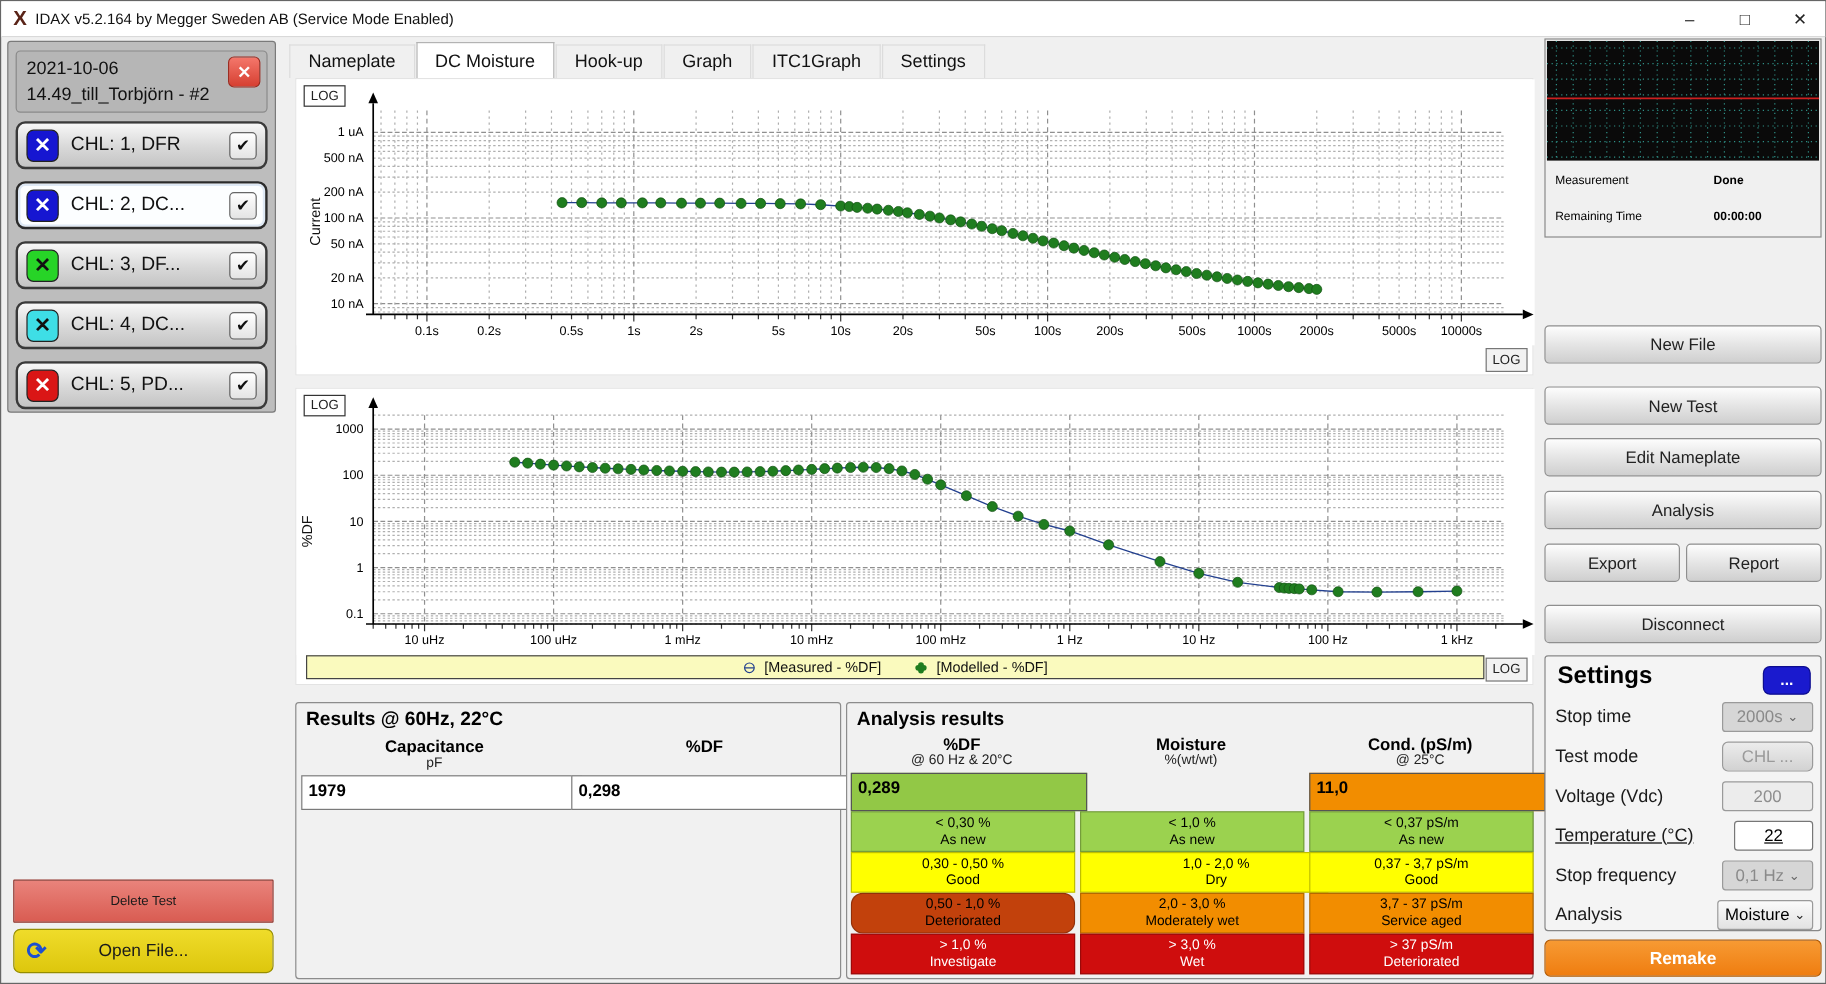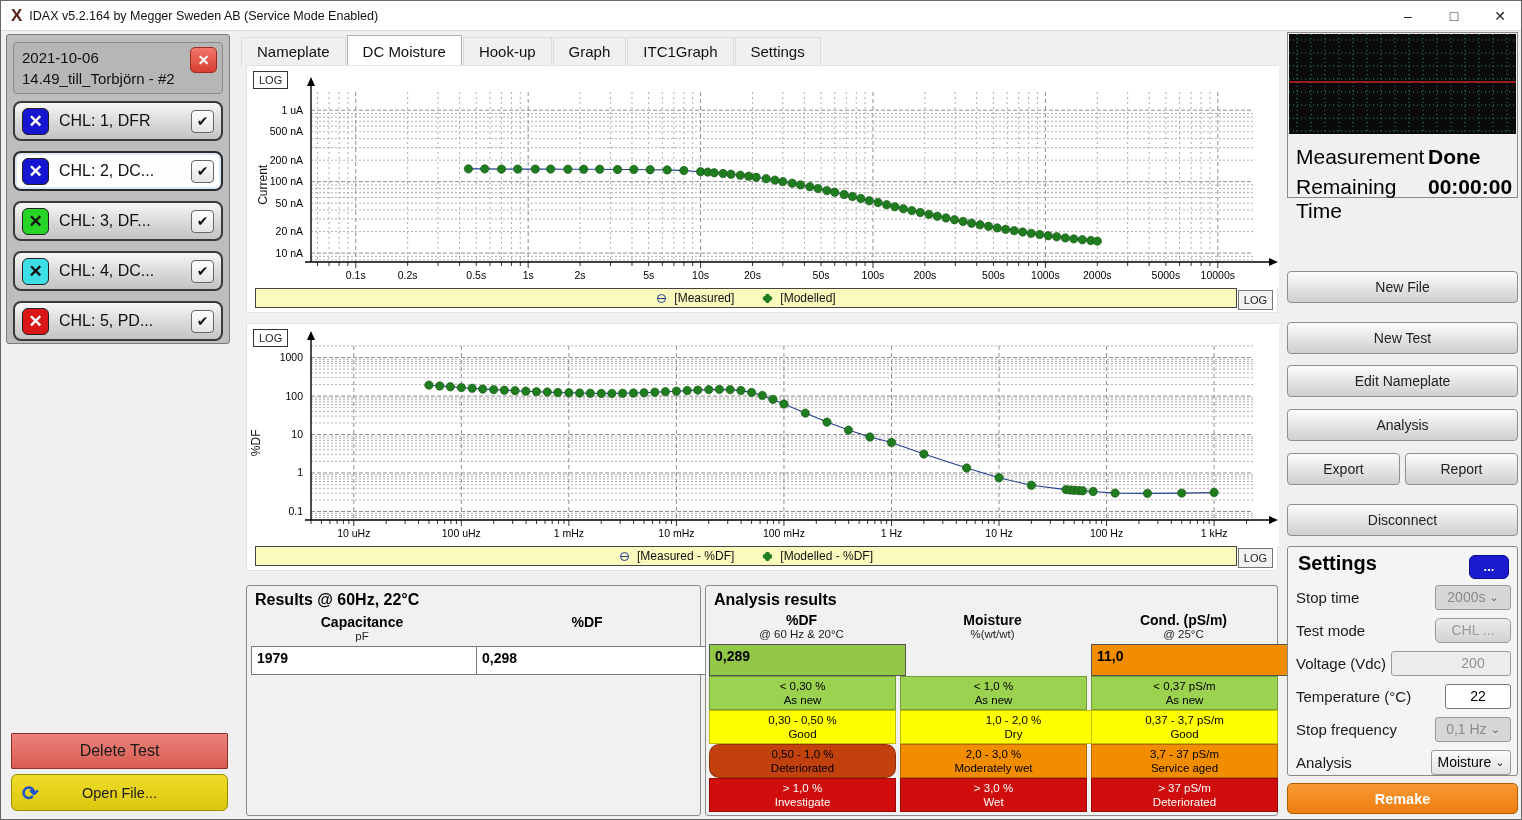--- a/index.html
+++ b/index.html
@@ -14,21 +14,21 @@
   
   #sidebar-panel{left:5px;top:33px;width:224px;height:310px;background:#bdbdbd;border:1px solid #7a7a7a;border-radius:3px;}
   #test-header{left:6px;top:7px;width:210px;height:52px;background:#b6b6b6;border:1px solid #8a8a8a;border-radius:4px;padding:4px 8px;}
   #test-header .l1,#test-header .l2{font-size:15px;color:#111;line-height:21px;white-space:nowrap;}
   #test-close{right:5px;top:4px;width:27px;height:26px;background:linear-gradient(#f4776b,#d63f31);border:1px solid #9c2d22;border-radius:5px;color:#fff;font-weight:bold;font-size:14px;display:flex;align-items:center;justify-content:center;}
   .ch-row{left:6px;width:210px;height:40px;background:linear-gradient(#f7f7f7,#d8d8d8 55%,#c4c4c4);border:2px solid #3a3a3a;border-radius:8px;display:flex;align-items:center;padding:0 7px;}
   .ch-row.selected{background:#fcfeff;border-color:#2b2b2b;box-shadow:0 0 0 2px #dfe9f5 inset;}
   .ch-icon{width:25px;height:25px;border-radius:6px;display:flex;align-items:center;justify-content:center;font-weight:900;font-size:17px;border:1px solid #222;}
   .ch-label{font-size:16px;color:#111;margin-left:10px;flex:1;white-space:nowrap;}
   .ch-check{width:21px;height:21px;background:linear-gradient(#fff,#e4e4e4);border:1px solid #666;border-radius:4px;display:flex;align-items:center;justify-content:center;font-size:14px;color:#111;}
-  #delete-test{left:10px;top:732px;width:217px;height:36px;background:linear-gradient(#e9837b,#d95c52);border:1px solid #8f3028;border-radius:1px;display:flex;align-items:center;justify-content:center;font-size:16px;color:#1a1a1a;}
+  #delete-test{left:10px;top:732px;width:217px;height:36px;background:linear-gradient(#e9837b,#d95c52);border:1px solid #8f3028;border-radius:1px;display:flex;align-items:center;justify-content:center;font-size:11px;color:#1a1a1a;}
   #open-file{left:10px;top:773px;width:217px;height:37px;background:linear-gradient(#efdc2a,#ddc70d);border:1px solid #968d00;border-radius:6px;display:flex;align-items:center;justify-content:center;font-size:14.5px;color:#1a1a1a;}
   #open-file-icon{position:absolute;left:10px;font-size:20px;font-weight:bold;color:#1d4fd0;}
   
   #tabbar{left:240px;top:34px;height:30px;display:flex;align-items:flex-end;}
   .tab{padding:5px 15px 6px 15px;font-size:15px;color:#111;background:#f0f0f0;border:1px solid #dcdcdc;border-bottom:none;margin-right:1px;height:28px;box-sizing:border-box;}
   .tab.active{background:#fff;border-color:#b3b3b3;height:30px;padding-top:7px;}
   
   .chart-box{left:245px;width:1032px;height:248px;background:#ffffff;border:1px solid #e3e3e3;}
   #chart1{top:64px;} #chart2{top:322px;}
   .log-chip{position:absolute;left:6px;top:5px;background:#fff;border:1px solid #333;font-size:11px;padding:2px 5px;color:#222;z-index:3;}
@@ -41,32 +41,32 @@
   #results-box{left:245px;width:455px;}
   #analysis-box{left:704px;width:573px;}
   .gb-title{position:absolute;left:8px;top:5px;font-size:16px;font-weight:bold;color:#000;}
   .col-head{position:absolute;text-align:center;font-weight:bold;font-size:14px;color:#000;}
   .col-sub{font-weight:normal;font-size:11.5px;color:#222;}
   .res-field{position:absolute;top:60px;height:23px;background:#fff;border:1px solid #7a7a7a;font-size:14px;font-weight:bold;color:#000;padding:2px 5px;line-height:18px;}
   .an-val{position:absolute;top:58px;height:24px;border:1px solid #555;font-size:14px;font-weight:bold;color:#000;padding:3px 5px;line-height:17px;}
   .an-row-cell{position:absolute;width:185px;height:32px;display:flex;flex-direction:column;align-items:center;justify-content:center;font-size:11.5px;line-height:14px;border:1px solid rgba(0,0,0,0.25);}
   
   #scope-box{left:1286px;top:31px;width:231px;height:166px;background:#f0f0f0;border:1px solid #8a8a8a;}
-  .status-row{position:absolute;left:8px;width:214px;display:flex;font-size:21px;color:#000;}
+  .status-row{position:absolute;left:8px;width:214px;display:flex;font-size:10px;color:#000;}
   .status-row .val{margin-left:auto;width:82px;font-weight:bold;}
   .rp-btn{left:1286px;width:231px;height:32px;background:linear-gradient(#fdfdfd,#e5e5e5 50%,#cfcfcf);border:1px solid #8f8f8f;border-radius:4px;display:flex;align-items:center;justify-content:center;font-size:14px;color:#222;}
   #settings-box{left:1286px;top:545px;width:231px;height:230px;background:#f4f4f4;border:1px solid #888;border-radius:3px;}
   #settings-title{position:absolute;left:10px;top:5px;font-size:20px;font-weight:bold;color:#000;}
   #settings-more{position:absolute;right:8px;top:8px;width:38px;height:22px;background:#1a1ace;border:1px solid #0d0d8f;border-radius:6px;color:#fff;font-weight:bold;font-size:13px;display:flex;align-items:center;justify-content:center;line-height:10px;}
   .set-row{position:absolute;left:8px;width:215px;height:24px;display:flex;align-items:center;}
   .set-label{font-size:15px;color:#1a1a1a;}
   .set-ctl{margin-left:auto;width:74px;height:23px;border:1px solid #9a9a9a;border-radius:3px;display:flex;align-items:center;justify-content:center;font-size:14px;}
   .ctl-select-dis{background:#d6d6d6;color:#8a8a8a;}
   .ctl-btn-dis{background:linear-gradient(#ececec,#d2d2d2);color:#9a9a9a;border-radius:5px;}
-  .ctl-input-dis{background:#ececec;color:#8f8f8f;padding-left:44px;}
+  .ctl-input-dis{background:#ececec;color:#8f8f8f;}
   .ctl-input{background:#ffffff;color:#000;border-color:#777;width:64px;}
   .ctl-select{background:linear-gradient(#fbfbfb,#e2e2e2);color:#000;width:78px;}
   .chev{font-size:11px;margin-left:4px;color:#666;}
   #remake-btn{left:1286px;top:782px;width:231px;height:31px;background:linear-gradient(#f79a33,#ef7d10);border:1px solid #b35c05;border-radius:5px;display:flex;align-items:center;justify-content:center;font-size:14.5px;font-weight:bold;color:#fff;}
   svg text{font-family:"Liberation Sans",sans-serif;}
 </style>
 </head>
 <body>
 
 <div id="app">
@@ -401,38 +401,20 @@
         <circle cx="784.1763045770201" cy="167.33107736950583" r="4.2" fill="#1f7d1f" stroke="#145214" stroke-width="0.6"></circle>
         <circle cx="792.7233386160437" cy="168.5017174804168" r="4.2" fill="#1f7d1f" stroke="#145214" stroke-width="0.6"></circle>
         <circle cx="801.2637502286069" cy="169.7182765950231" r="4.2" fill="#1f7d1f" stroke="#145214" stroke-width="0.6"></circle>
         <circle cx="809.7699592644609" cy="170.80041940957992" r="4.2" fill="#1f7d1f" stroke="#145214" stroke-width="0.6"></circle>
         <circle cx="818.2739577303932" cy="171.92168419015144" r="4.2" fill="#1f7d1f" stroke="#145214" stroke-width="0.6"></circle>
         <circle cx="826.7862341401412" cy="172.88806394927187" r="4.2" fill="#1f7d1f" stroke="#145214" stroke-width="0.6"></circle>
         <circle cx="835.3029654111626" cy="173.6834480760571" r="4.2" fill="#1f7d1f" stroke="#145214" stroke-width="0.6"></circle>
         <circle cx="843.8114535478455" cy="174.49976574933035" r="4.2" fill="#1f7d1f" stroke="#145214" stroke-width="0.6"></circle>
         <circle cx="850.2993123411353" cy="175.12641900856096" r="4.2" fill="#1f7d1f" stroke="#145214" stroke-width="0.6"></circle>
       </svg>
-    <div class="legend-bar">
-      <div class="legend-item">
-        <svg width="11" height="11">
-            <circle cx="5.5" cy="5.5" r="4" fill="none" stroke="#23408f"></circle>
-            <line x1="1.5" y1="5.5" x2="9.5" y2="5.5" stroke="#23408f"></line>
-          </svg>
-        <span>[Measured]</span>
-      </div>
-      <div class="legend-item">
-        <svg width="11" height="11">
-            <circle cx="5.5" cy="3.2" r="2.4" fill="#1f7d1f"></circle>
-            <circle cx="5.5" cy="7.8" r="2.4" fill="#1f7d1f"></circle>
-            <circle cx="3.2" cy="5.5" r="2.4" fill="#1f7d1f"></circle>
-            <circle cx="7.8" cy="5.5" r="2.4" fill="#1f7d1f"></circle>
-          </svg>
-        <span>[Modelled]</span>
-      </div>
-    </div>
     <div class="legend-log">LOG</div>
   </div>
 
   <div id="chart2" class="chart-box abs">
     <div class="log-chip">LOG</div>
     <div class="ylab">%DF</div>
     <svg class="plot" width="1032" height="222">
         <rect x="0" y="0" width="1032" height="222" fill="#ffffff"></rect>
         <line x1="64" y1="196" x2="1006" y2="196" stroke="#b0b0b0" stroke-width="1" stroke-dasharray="2 2"></line>
         <line x1="64" y1="193.42448514502357" x2="1006" y2="193.42448514502357" stroke="#b0b0b0" stroke-width="1" stroke-dasharray="2 2"></line>
@@ -860,21 +842,21 @@
       <span class="set-ctl ctl-btn-dis">
           <span>CHL ...</span>
         </span>
     </div>
     <div class="set-row" style="top:104px;">
       <span class="set-label">Voltage (Vdc)</span>
       <span class="set-ctl ctl-input-dis">
           <span>200</span>
         </span>
     </div>
-    <div class="set-row" style="top:137px;">
+    <div class="set-row" style="top:137px;text-decoration:underline;">
       <span class="set-label">Temperature (°C)</span>
       <span class="set-ctl ctl-input">
           <span>22</span>
         </span>
     </div>
     <div class="set-row" style="top:170px;">
       <span class="set-label">Stop frequency</span>
       <span class="set-ctl ctl-select-dis">
           <span>0,1 Hz</span>
           <span class="chev">⌄</span>

